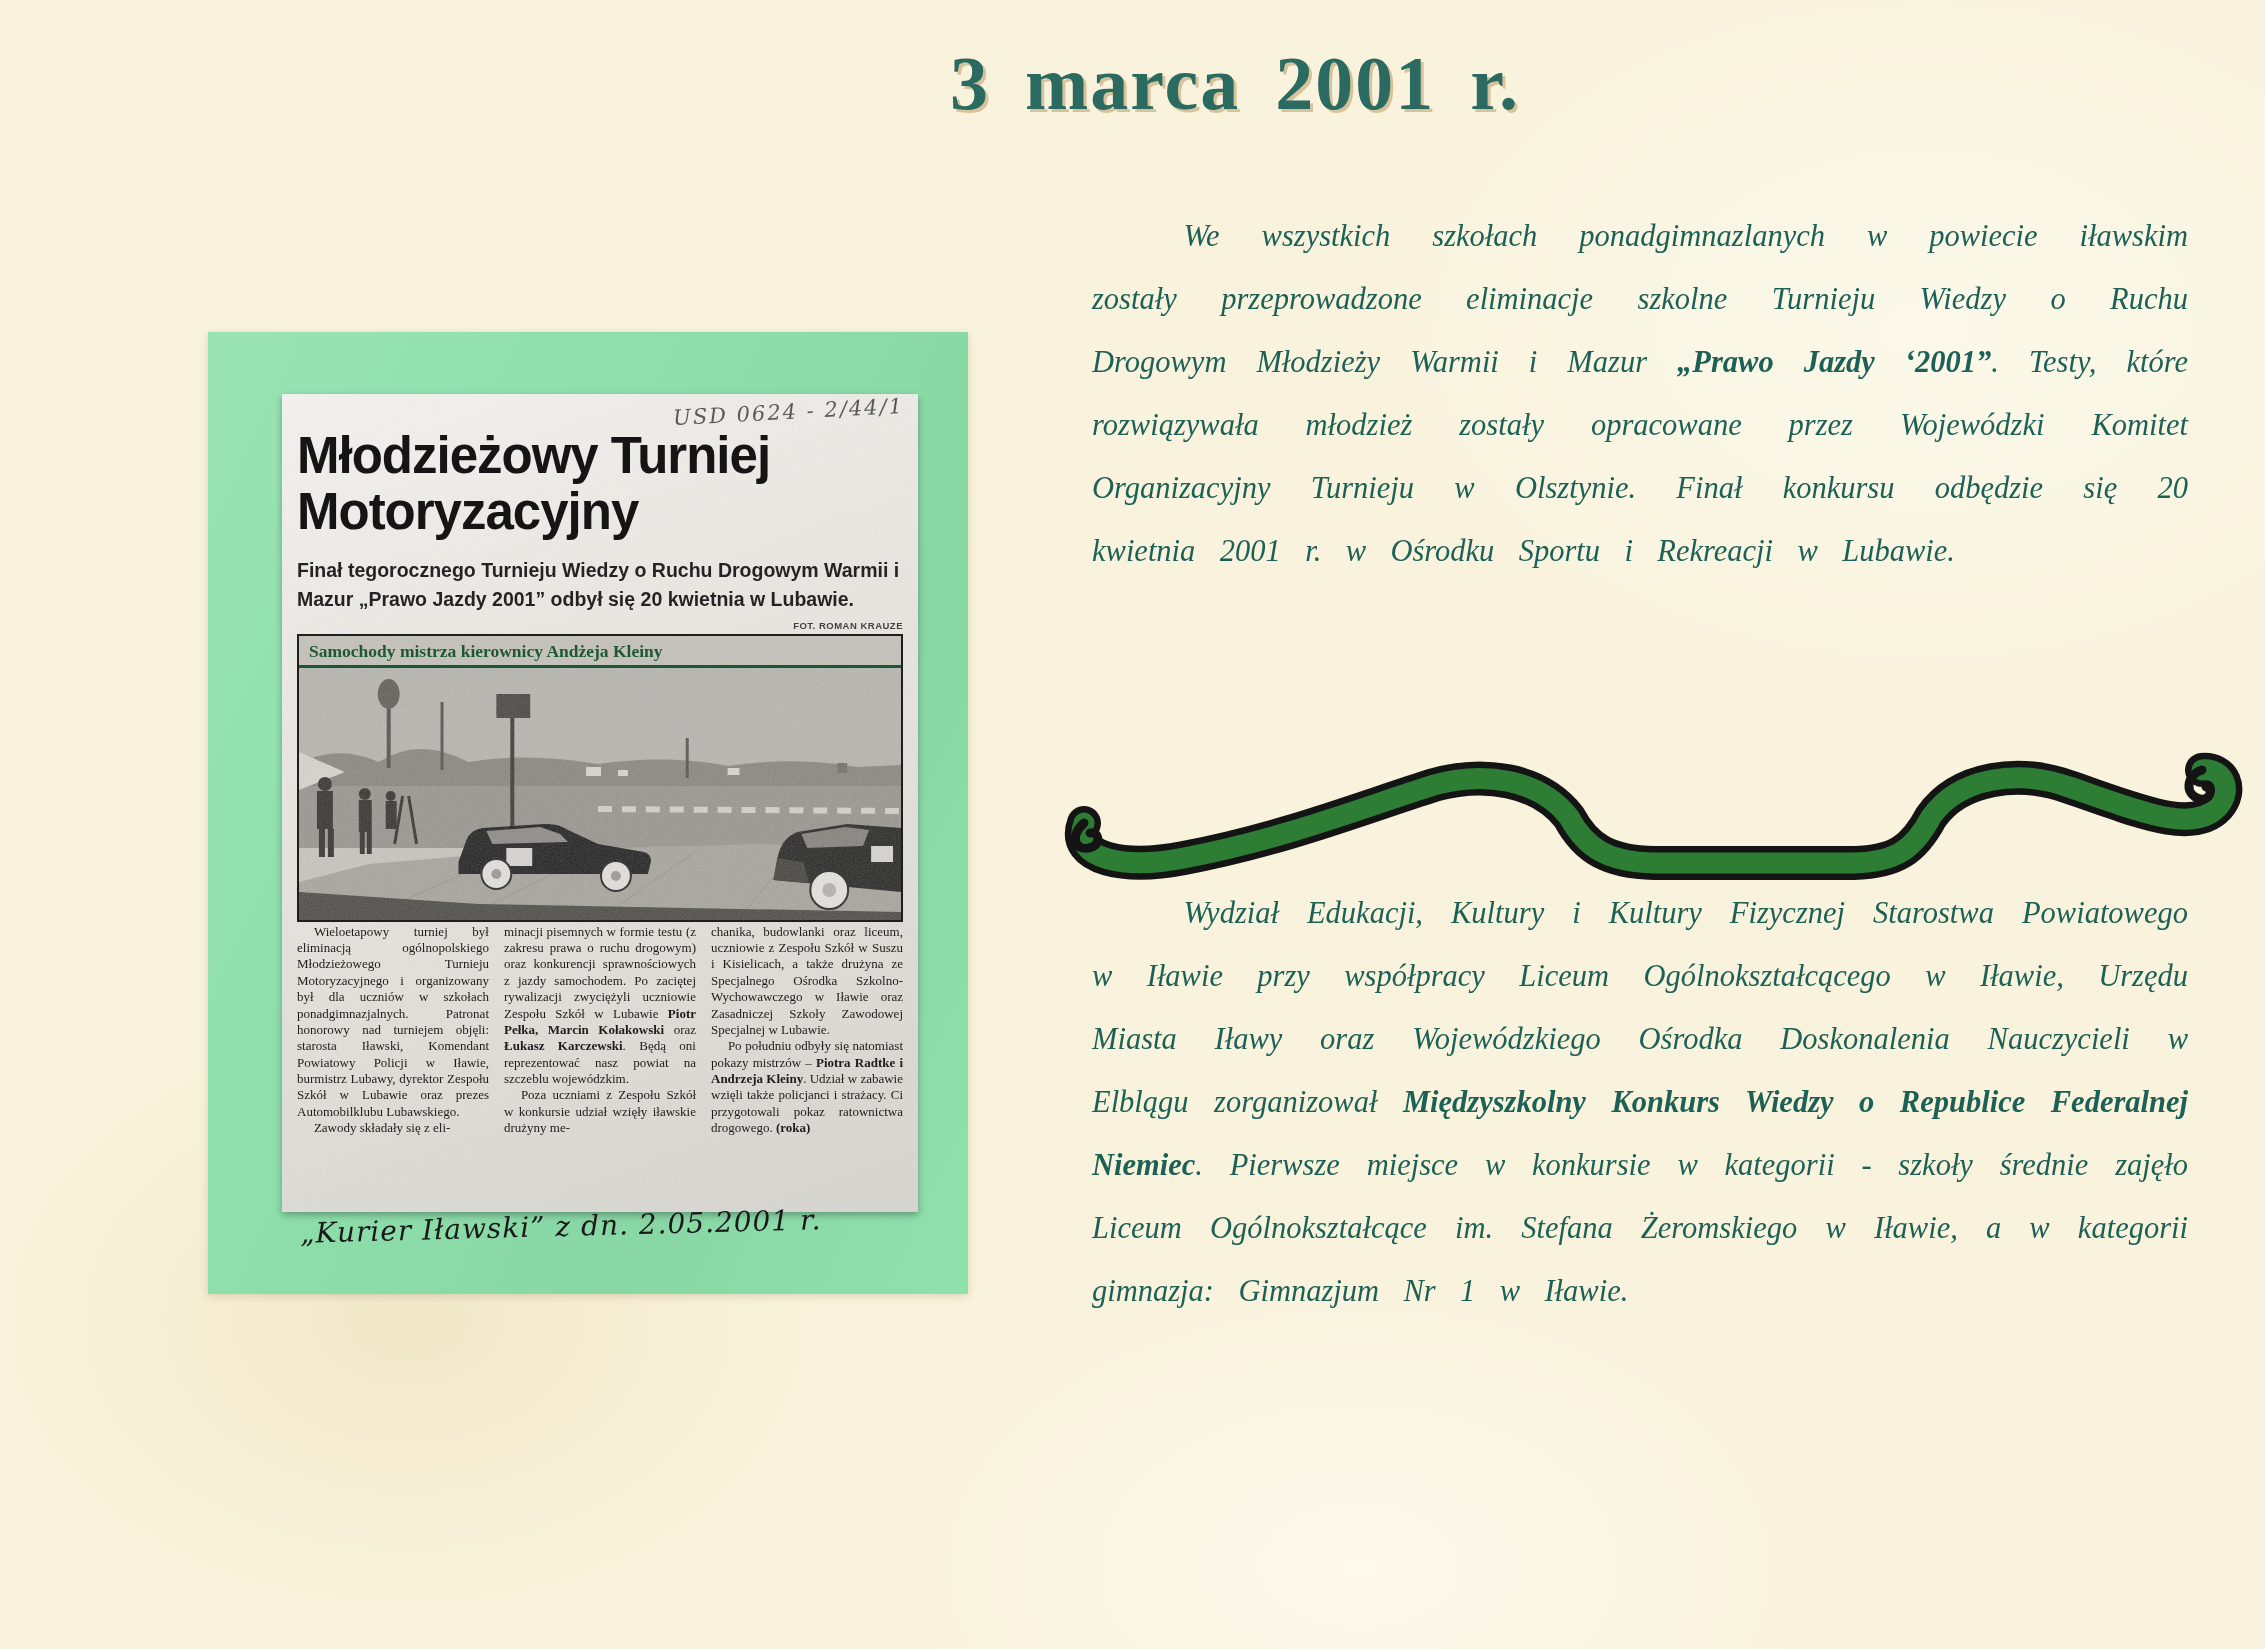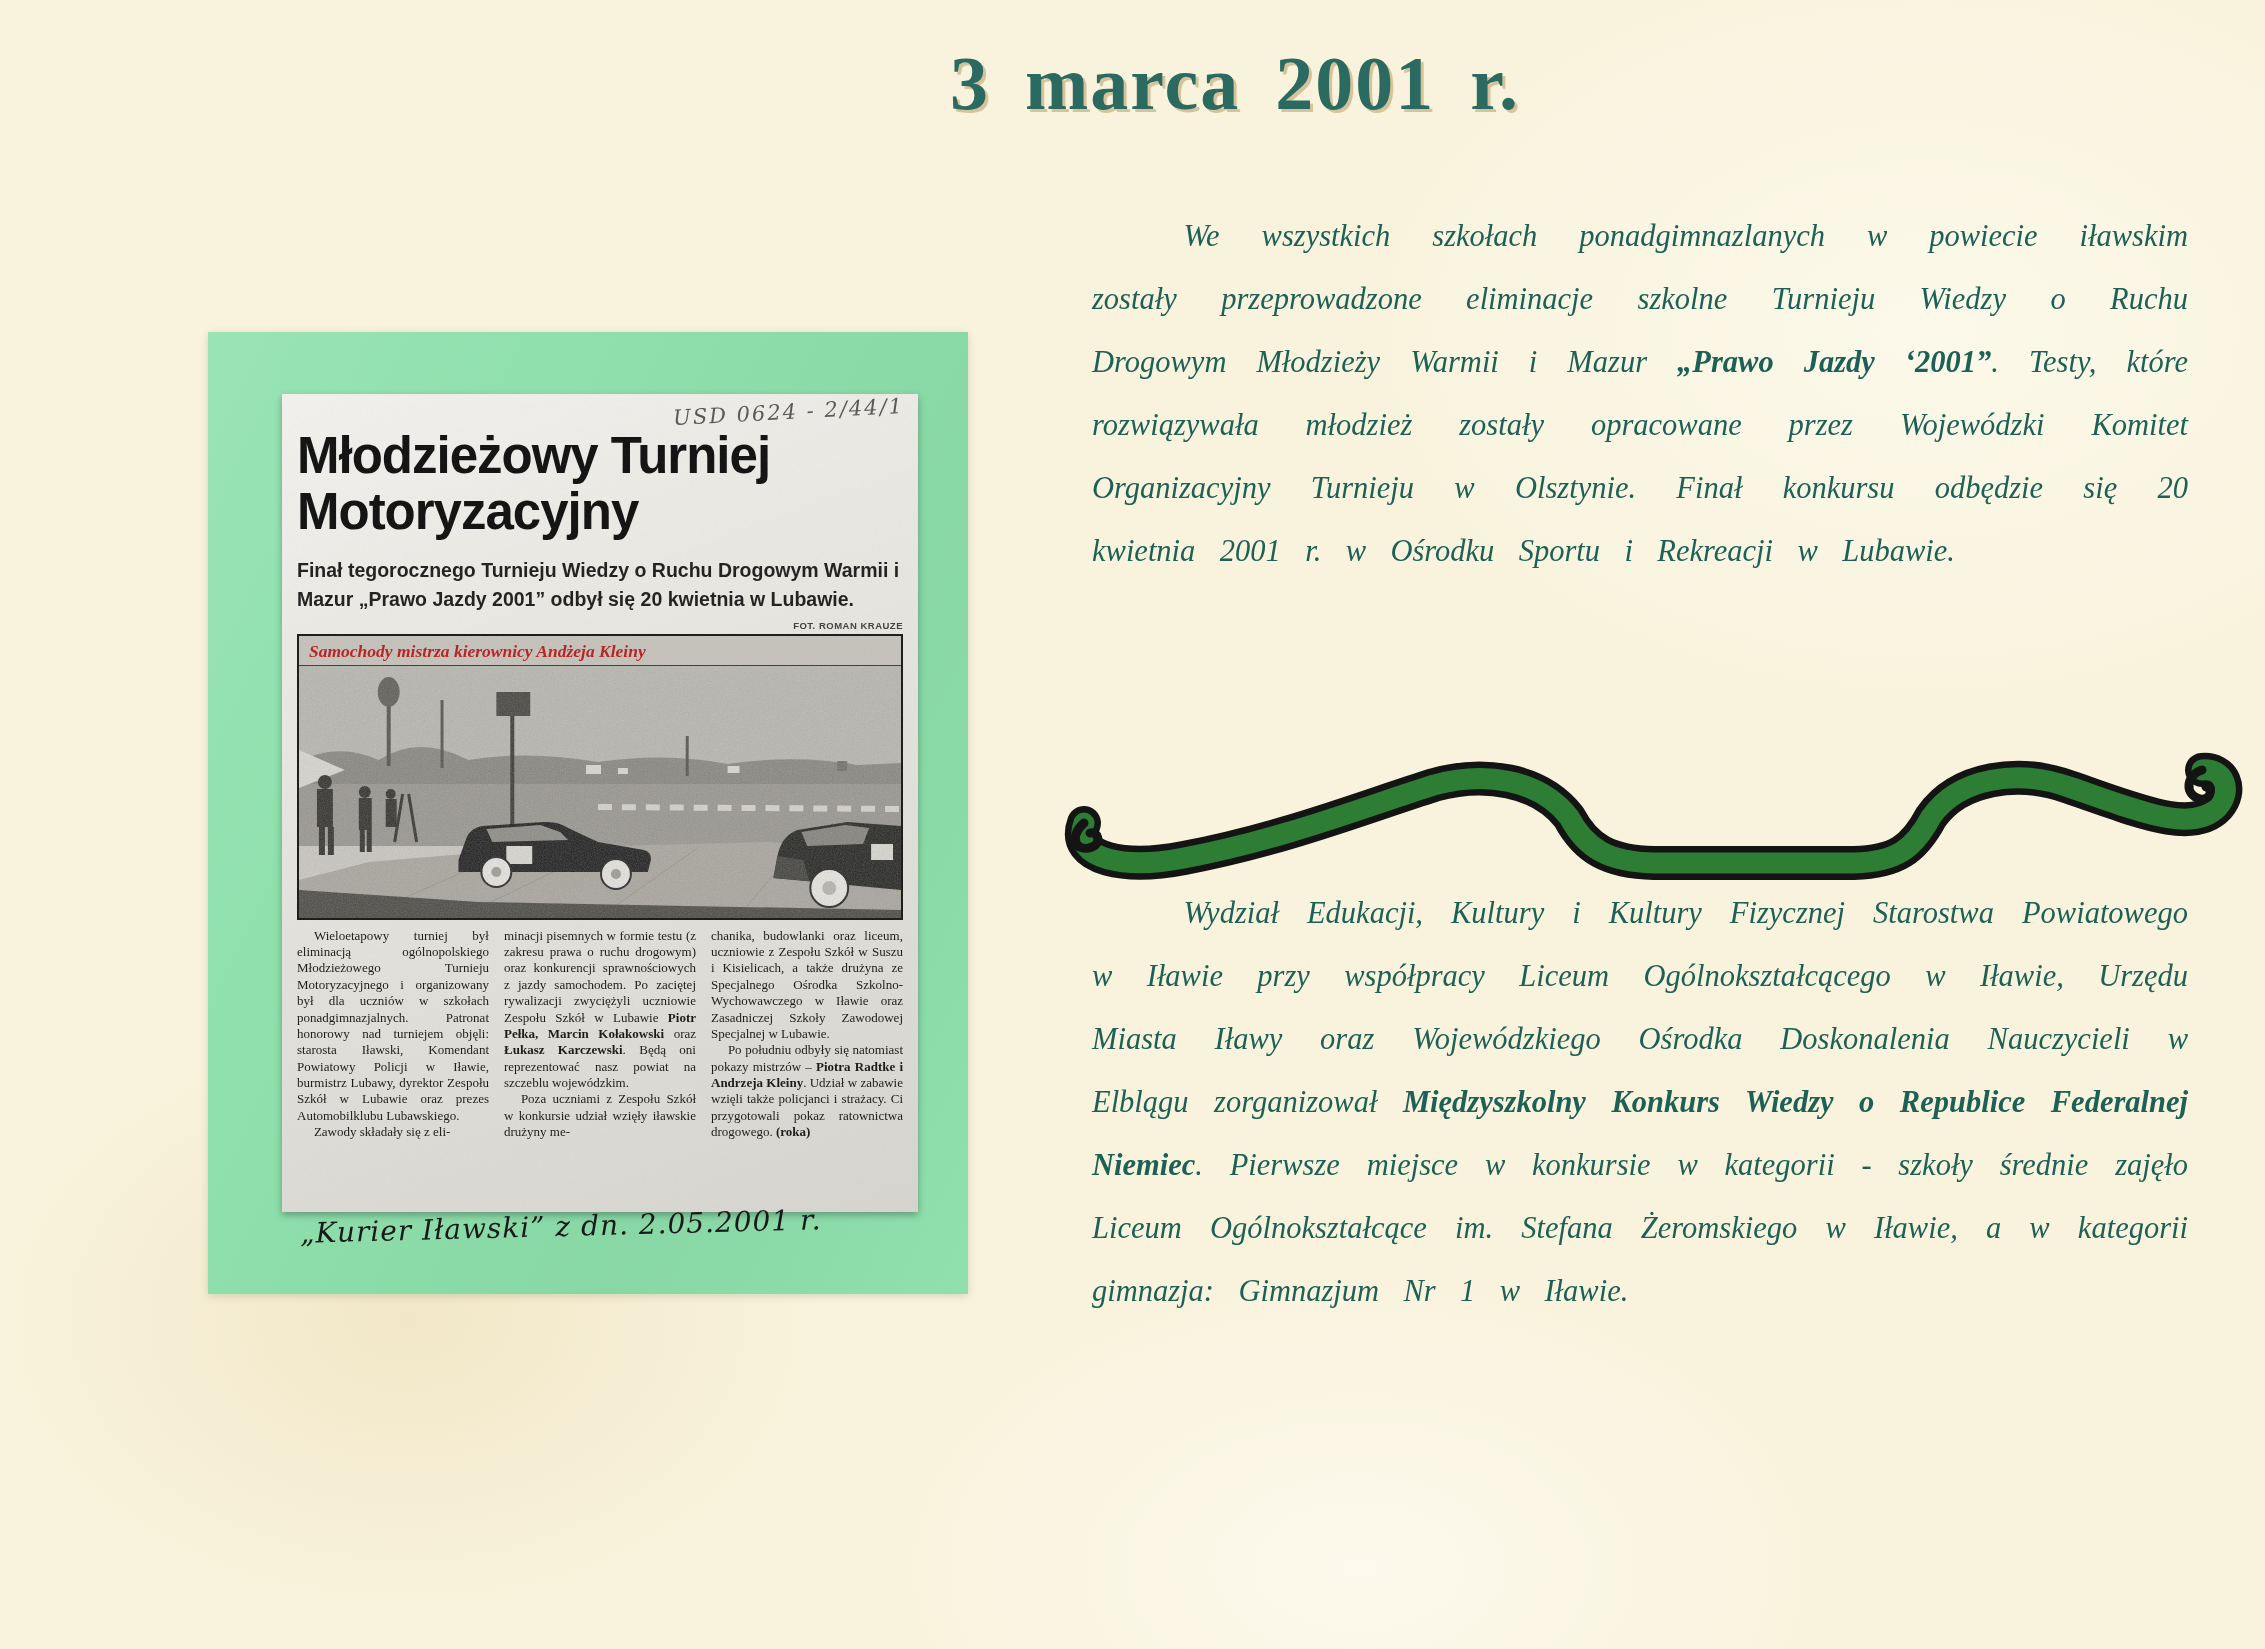--- a/index.html
+++ b/index.html
@@ -79,27 +79,27 @@
     margin-top:5px; text-align:right;
     font-family:"Liberation Sans", sans-serif;
     font-weight:bold; font-size:9.5px; letter-spacing:.5px; color:#3c3c3c;
   }
   .photo-frame{
     margin-top:3px; border:2px solid #161616; background:#c9c7bf;
   }
   .photo-caption{
     padding:5px 10px 3px 10px;
     font-family:"Liberation Serif", serif;
-    font-style:italic; font-weight:bold; font-size:17.5px; color:#b91c1c;
-    border-bottom:1px solid #14532d;
+    font-weight:bold; font-size:17.5px; color:#14532d;
+    border-bottom:3px solid #14532d;
     background:#c4c2ba;
   }
   .photo-svg{display:block; width:100%; height:252px;}
   .columns{
-    margin-top:8px;
+    margin-top:2px;
     display:flex; gap:15px;
     height:254px; overflow:hidden;
   }
   .col{
     flex:1 1 0;
     text-align:justify;
     font-family:"Liberation Serif", serif;
     font-size:13px; line-height:1.26; color:#141414;
   }
   .col p{margin:0;}

